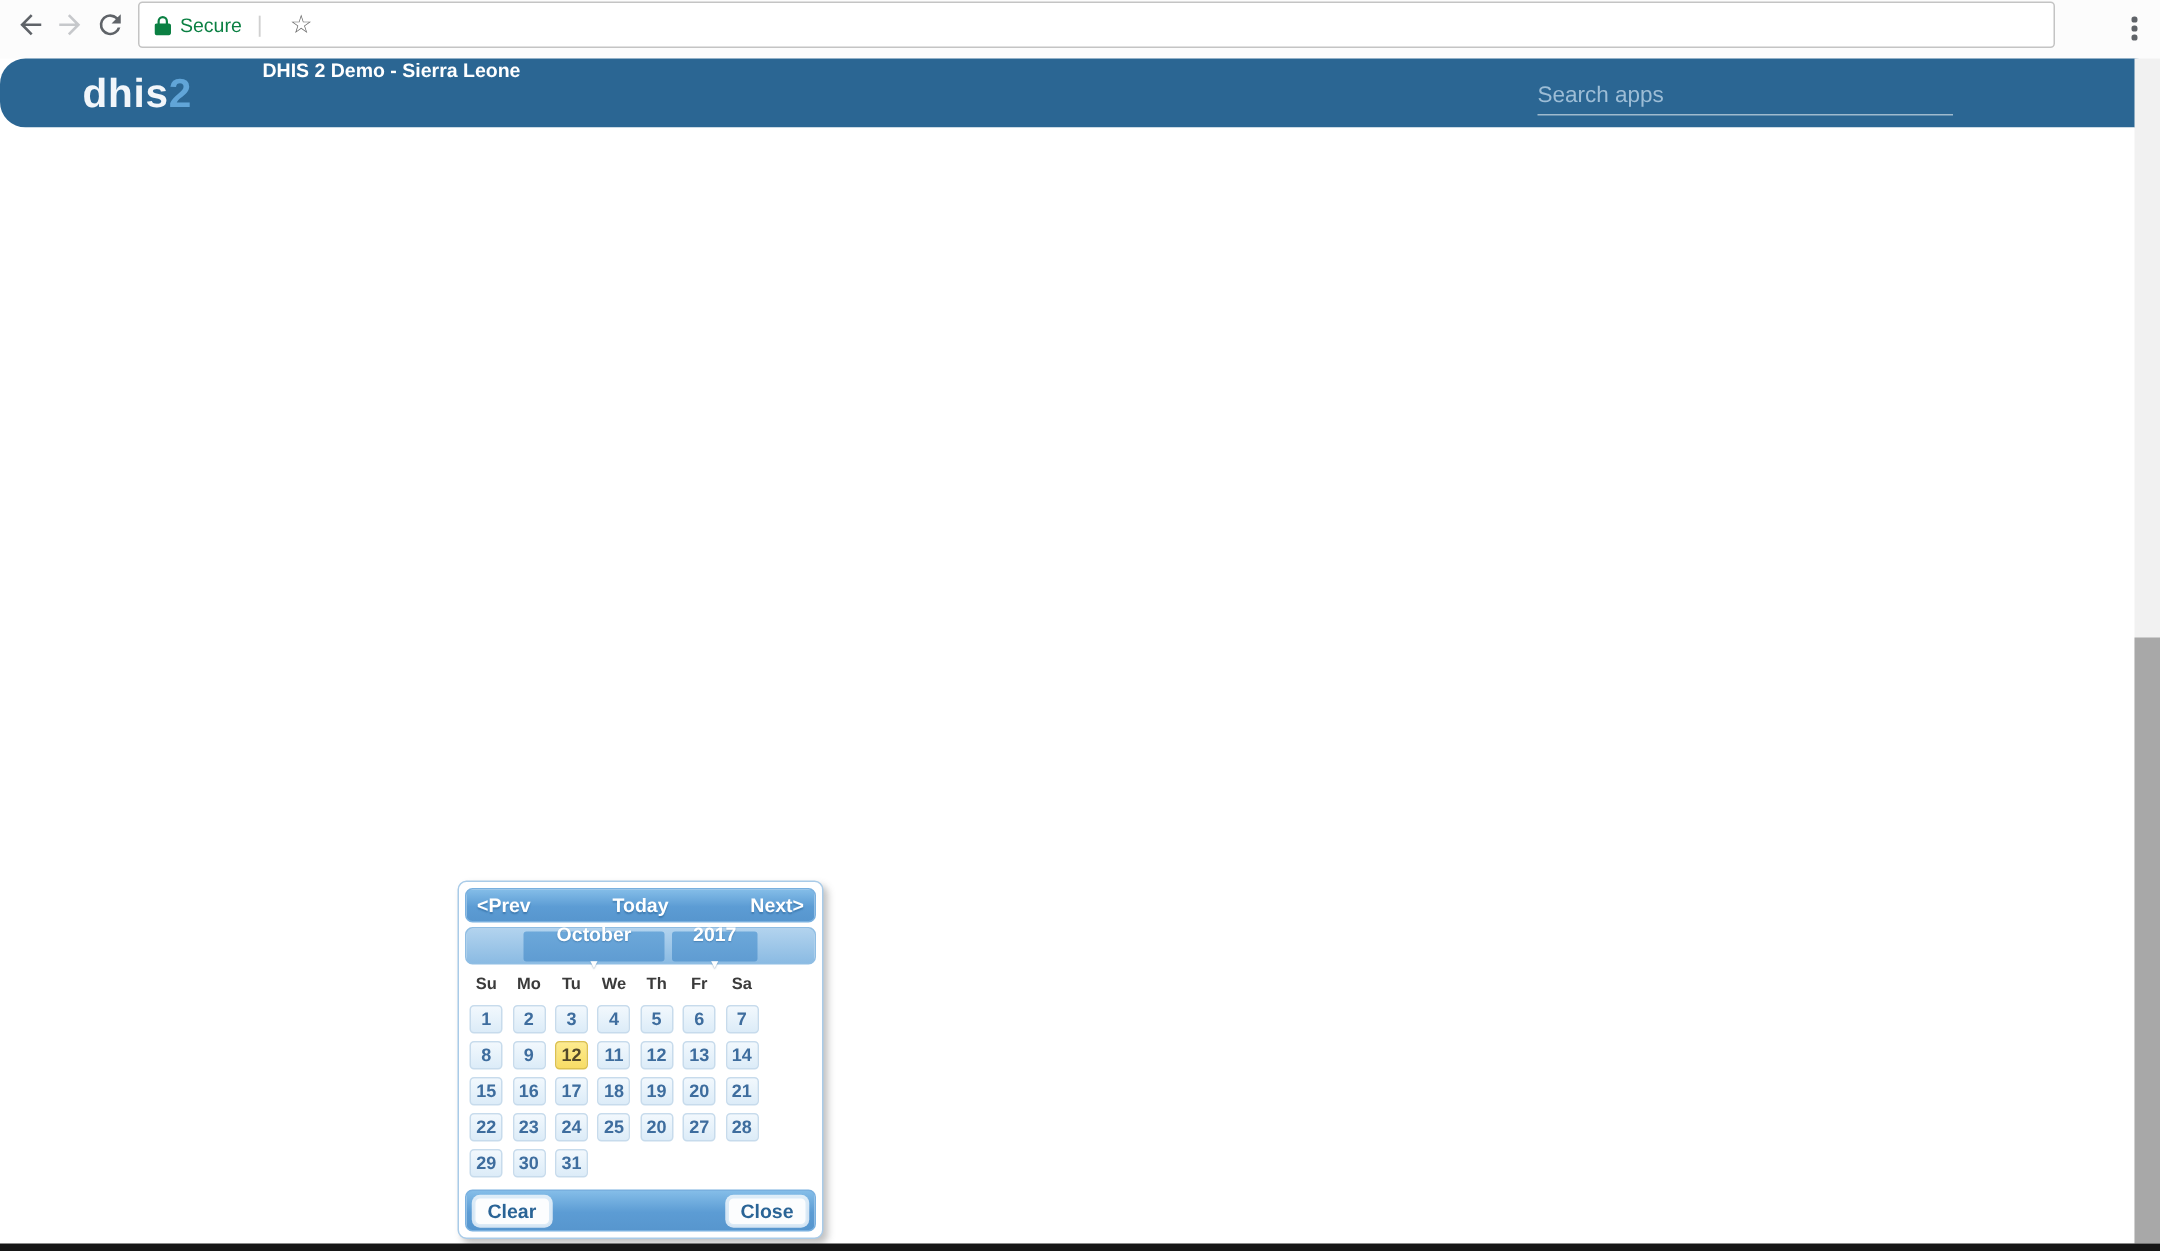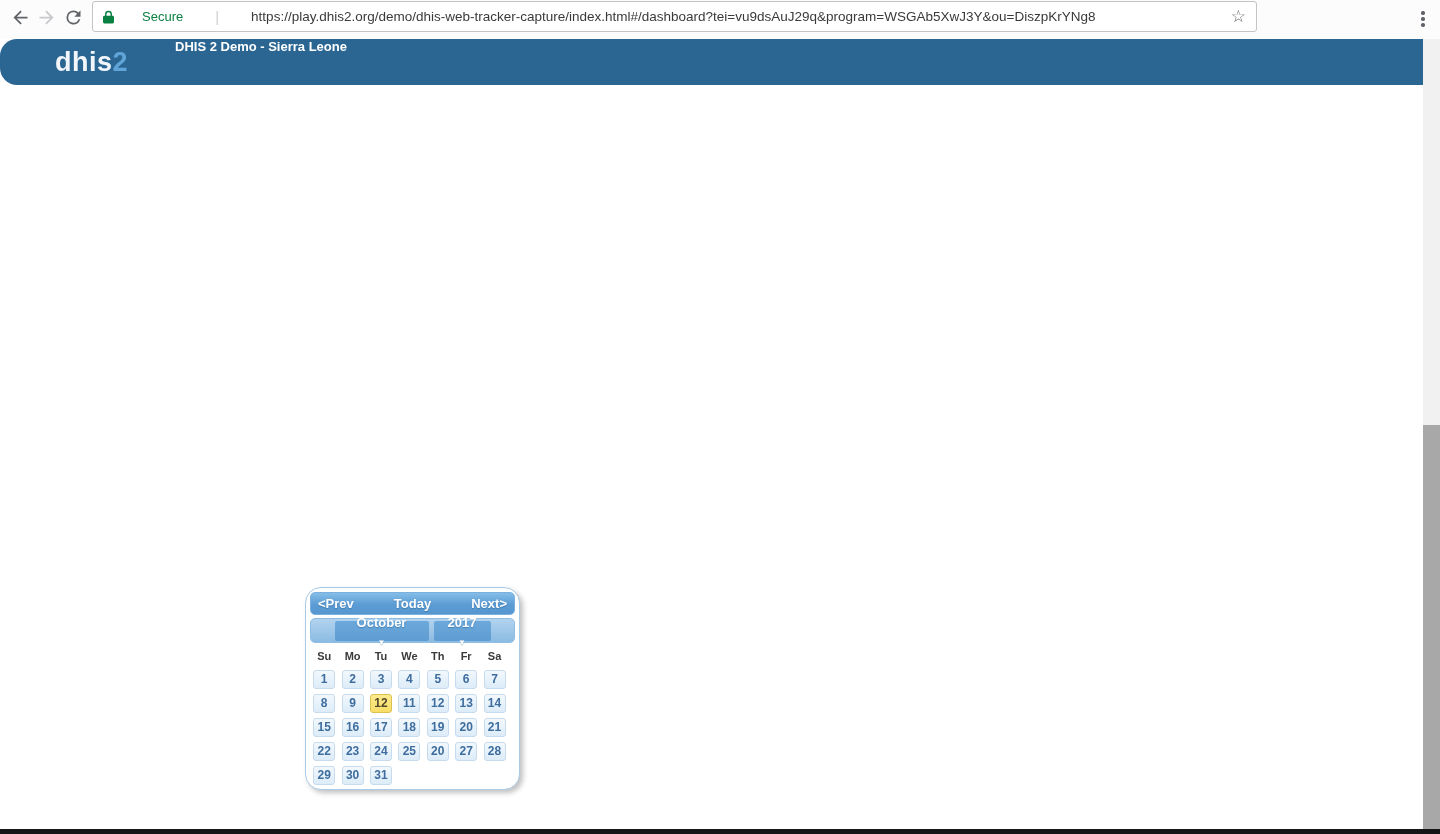--- a/index.html
+++ b/index.html
@@ -6,23 +6,23 @@
   html,body { width:1440px; height:834px; overflow:hidden; background:#fff;
     font-family:"Liberation Sans", sans-serif; }
   .stage { position:absolute; top:0; left:0; width:1440px; height:834px; overflow:hidden; }
 
   
   .browser-toolbar { position:absolute; top:0; left:0; width:1440px; height:39px;
     background:#fcfcfc; }
   .nav-btn { position:absolute; top:7px; width:24px; height:24px; display:flex;
     align-items:center; justify-content:center; }
   .nav-btn svg { width:21px; height:21px; }
-  .url-bar { position:absolute; left:92px; top:1px; width:1165px; height:31px;
+  .url-bar { position:absolute; left:92px; top:1px; width:1278px; height:31px;
     background:#fff; border:1px solid #c4c4c4; border-radius:3px;
-    display:flex; align-items:center; padding:12px 10px;gap:22px; }
+    display:flex; align-items:center; padding:12px 10px; }
   .secure-label { color:#0b8043; font-size:13px; margin-left:6px; }
   .url-divider { color:#d0d0d0; font-size:15px; margin:0 10px; }
   .url-text { color:#3a3a3a; font-size:13.5px; white-space:nowrap; overflow:hidden; flex:1; }
   .star-icon { color:#6b6b6b; font-size:17px; margin-left:8px; }
   .menu-dots { position:absolute; right:8px; top:8px; width:18px; height:22px;
     display:flex; flex-direction:column; align-items:center; justify-content:center; gap:2.5px; }
   .menu-dots i { width:3.5px; height:3.5px; border-radius:50%; background:#5f6368; }
 
   
   .dhis-header { position:absolute; top:39px; left:0; width:1440px; height:46px;
@@ -45,22 +45,22 @@
   
   .content-area { position:absolute; top:85px; left:0; width:1423px; height:744px; background:#ffffff; }
 
   
   .scrollbar { position:absolute; top:39px; right:0; width:17px; height:790px; background:#f1f1f1; }
   .scroll-thumb { position:absolute; top:386px; left:0; width:17px; height:404px; background:#a8a8a8; }
 
   .bottom-strip { position:absolute; left:0; top:829px; width:1440px; height:5px; background:#161616; }
 
   
-  .datepicker { position:absolute; left:305px; top:587px; width:215px;
-    background:#fff; border:1px solid #a9cbe8; border-radius:16px; padding:4px;
+  .datepicker { position:absolute; left:305px; top:587px; width:244px;
+    background:#fff; border:1px solid #a9cbe8; border-radius:6px; padding:4px;
     box-shadow:3px 3px 5px rgba(80,80,80,0.35); }
   .dp-bar { background:linear-gradient(180deg,#84bde8 0%,#5c9cd4 55%,#5796ce 100%);
     border:1px solid #79b0df; border-radius:5px; color:#fff; font-weight:bold; font-size:13px;
     text-shadow:0 1px 1px rgba(25,80,130,0.4); }
   .dp-nav { height:23px; display:flex; align-items:center; justify-content:space-between; padding:0 7px; }
   .dp-monthyear { height:25px; margin-top:3px; display:flex; align-items:center; justify-content:center;
     gap:5px; background:linear-gradient(180deg,#b2d3ee 0%,#8bbbe3 100%); border:1px solid #8fbde3; }
   .dp-select { height:20px; background:linear-gradient(180deg,#6ca8da 0%,#5f9cd2 100%);
     border-radius:2px; color:#fff; font-weight:bold; font-size:13px;
     display:flex; align-items:center; justify-content:center; gap:8px;
@@ -113,33 +113,33 @@
       </span>
     </div>
     <div class="url-bar">
       <span style="display:flex;align-items:center;">
         <svg width="11" height="14" viewBox="0 0 12 15">
             <path d="M2.2 6V4.4a3.8 3.8 0 0 1 7.6 0V6h.7c.8 0 1.5.7 1.5 1.5v5.5c0 .8-.7 1.5-1.5 1.5H1.5c-.8 0-1.5-.7-1.5-1.5V7.5C0 6.7.7 6 1.5 6h.7zm1.6 0h4.4V4.4a2.2 2.2 0 1 0-4.4 0V6z" fill="#0b8043"></path>
           </svg>
       </span>
       <span class="secure-label">Secure</span>
       <span class="url-divider">|</span>
-      <span class="url-text">https://play.dhis2.org/demo/dhis-web-tracker-capture/index.html#/dashboard?tei=vu9dsAuJ29q&amp;program=WSGAb5XwJ3Y&amp;ou=DiszpKrYNg8</span>
       <span class="star-icon">☆</span>
     </div>
     <div class="menu-dots">
         <i></i>
         <i></i>
         <i></i>
       </div>
   </div>
 
   <div class="dhis-header">
     <div class="dhis-logo"><span>dhis</span><span class="accent">2</span></div>
     <div class="dhis-title">DHIS 2 Demo - Sierra Leone</div>
+    <input class="search-apps" type="text" placeholder="Search apps" style="">
     <div class="apps-grid-icon">
       <i></i>
         <i></i>
         <i></i>
         <i></i>
         <i></i>
         <i></i>
         <i></i>
         <i></i>
         <i></i>
@@ -204,20 +204,24 @@
         <span class="day">27</span>
         <span class="day">28</span>
         <span class="day">29</span>
         <span class="day">30</span>
         <span class="day">31</span>
         <span class="day empty"></span>
         <span class="day empty"></span>
         <span class="day empty"></span>
         <span class="day empty"></span>
       </div>
+    <div class="dp-footer dp-bar">
+      <span class="dp-btn">Clear</span>
+      <span class="dp-btn">Close</span>
+    </div>
   </div>
 
   <div class="scrollbar">
     <div class="scroll-thumb"></div>
   </div>
 
   <div class="bottom-strip"></div>
 </div>
 
 </body></html>

